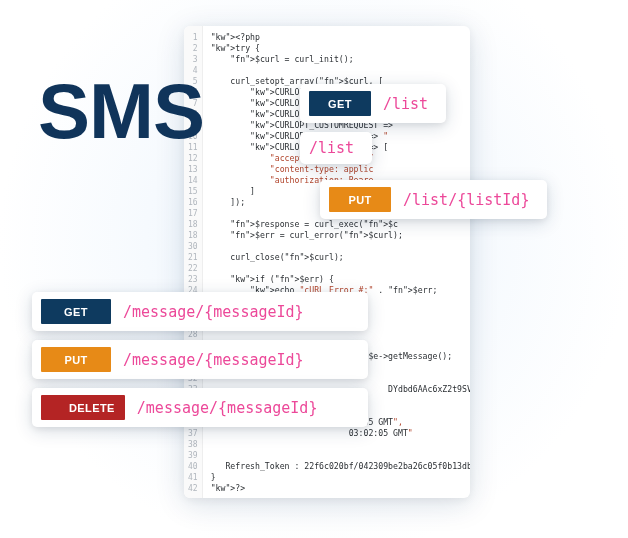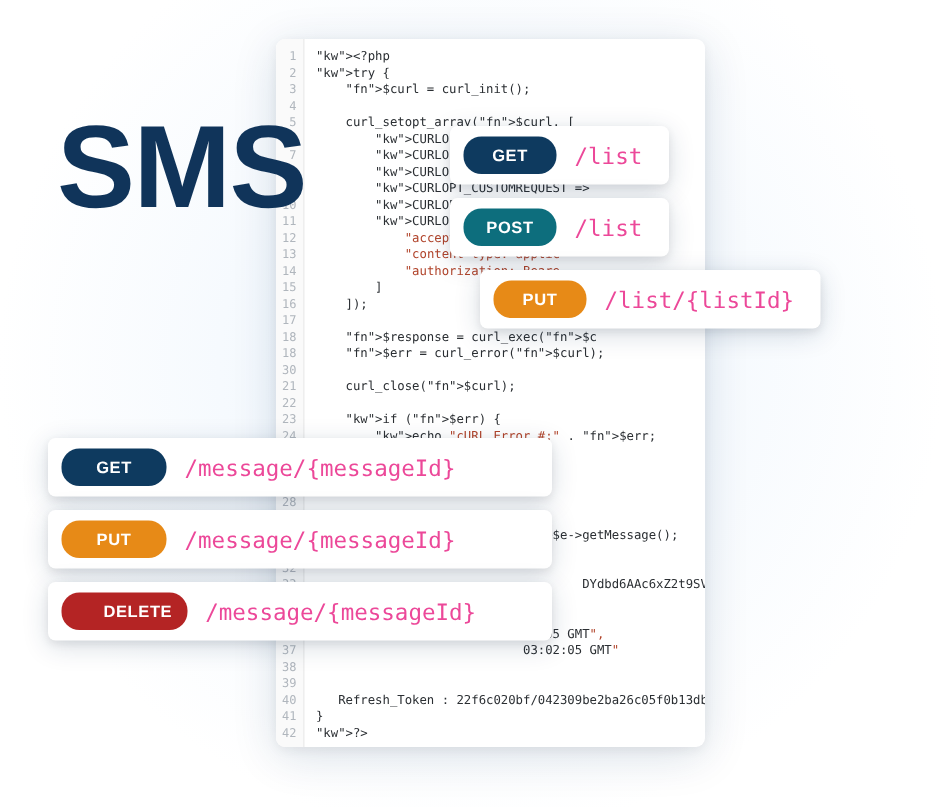--- a/index.html
+++ b/index.html
@@ -71,21 +71,21 @@
     padding: 7px 14px 7px 9px;
     box-shadow: 0 4px 18px rgba(16,52,90,0.16), 0 2px 6px rgba(0,0,0,0.08);
     z-index: 10;
   }
   .method {
     min-width: 62px;
     height: 25px;
     display: flex;
     align-items: center;
     justify-content: center;
-    border-radius: 12px;
+    border-radius: 1px;
     color: #ffffff;
     font-size: 11px;
     font-weight: 700;
     letter-spacing: 0.4px;
     padding: 0 10px;
   }
   .m-get    { background: #0e3a5f; }
   .m-post   { background: #0d6e7d; }
   .m-put    { background: #e78a17; }
   .m-delete { background: #b42424; padding-left: 28px; }
@@ -158,21 +158,20 @@
       <div>42</div>
     </div>
   <div class="code-body" id="codebody"><div style="height: 11px;"><span class="&lt;span">"kw"</span>&gt;&lt;?php</div><div style="height: 11px;"><span class="&lt;span">"kw"</span>&gt;try {</div><div style="height: 11px;">    <span class="&lt;span">"fn"</span>&gt;$curl = curl_init();</div><div style="height: 11px;"></div><div style="height: 11px;">    curl_setopt_array(<span class="&lt;span">"fn"</span>&gt;$curl, [</div><div style="height: 11px;">        <span class="&lt;span">"kw"</span>&gt;CURLOPT_URL =&gt; <span class="str">"https://</span></div><div style="height: 11px;">        <span class="&lt;span">"kw"</span>&gt;CURLOPT_RETURNTRANSFER</div><div style="height: 11px;">        <span class="&lt;span">"kw"</span>&gt;CURLOPT_HTTP_VERSION =</div><div style="height: 11px;">        <span class="&lt;span">"kw"</span>&gt;CURLOPT_CUSTOMREQUEST =&gt;</div><div style="height: 11px;">        <span class="&lt;span">"kw"</span>&gt;CURLOPT_POSTFIELDS =&gt; <span class="str">"</span></div><div style="height: 11px;">        <span class="&lt;span">"kw"</span>&gt;CURLOPT_HTTPHEADER =&gt; [</div><div style="height: 11px;">            <span class="str">"accept: application/</span></div><div style="height: 11px;">            <span class="str">"content-type: applic</span></div><div style="height: 11px;">            <span class="str">"authorization: Beare</span></div><div style="height: 11px;">        ]</div><div style="height: 11px;">    ]);</div><div style="height: 11px;"></div><div style="height: 11px;">    <span class="&lt;span">"fn"</span>&gt;$response = curl_exec(<span class="&lt;span">"fn"</span>&gt;$c</div><div style="height: 11px;">    <span class="&lt;span">"fn"</span>&gt;$err = curl_error(<span class="&lt;span">"fn"</span>&gt;$curl);</div><div style="height: 11px;"></div><div style="height: 11px;">    curl_close(<span class="&lt;span">"fn"</span>&gt;$curl);</div><div style="height: 11px;"></div><div style="height: 11px;">    <span class="&lt;span">"kw"</span>&gt;if (<span class="&lt;span">"fn"</span>&gt;$err) {</div><div style="height: 11px;">        <span class="&lt;span">"kw"</span>&gt;echo <span class="str">"cURL Error #:"</span> . <span class="&lt;span">"fn"</span>&gt;$err;</div><div style="height: 11px;">    } <span class="&lt;span">"kw"</span>&gt;else {</div><div style="height: 11px;"></div><div style="height: 11px;"></div><div style="height: 11px;"></div><div style="height: 11px;"></div><div style="height: 11px;">    <span class="&lt;span">"kw"</span>&gt;echo <span class="str">'Message: '</span> .<span class="&lt;span">"fn"</span>&gt;$e-&gt;getMessage();</div><div style="height: 11px;"></div><div style="height: 11px;"></div><div style="height: 11px;">                                    DYdbd6AAc6xZ2t9SVZGC1c3Us</div><div style="height: 11px;"></div><div style="height: 11px;">  <span class="str">"userName"</span>:<span class="str">"your_client_id"</span>,</div><div style="height: 11px;">                            02:05 GMT<span class="str">",</span></div><div style="height: 11px;">                            03:02:05 GMT<span class="str">"</span></div><div style="height: 11px;"></div><div style="height: 11px;"></div><div style="height: 11px;">   Refresh_Token : 22f6c020bf/042309be2ba26c05f0b13db716b</div><div style="height: 11px;">}</div><div style="height: 11px;"><span class="&lt;span">"kw"</span>&gt;?&gt;</div></div>
 </div>
 
 <div class="endpoint ep1">
   <div class="method m-get">GET</div>
   <div class="path">/list</div>
 </div>
 <div class="endpoint ep2">
-  <div class="method m-post">POST</div>
   <div class="path">/list</div>
 </div>
 <div class="endpoint ep3">
   <div class="method m-put">PUT</div>
   <div class="path">/list/{listId}</div>
 </div>
 
 <div class="endpoint ep4">
   <div class="method m-get">GET</div>
   <div class="path">/message/{messageId}</div>

